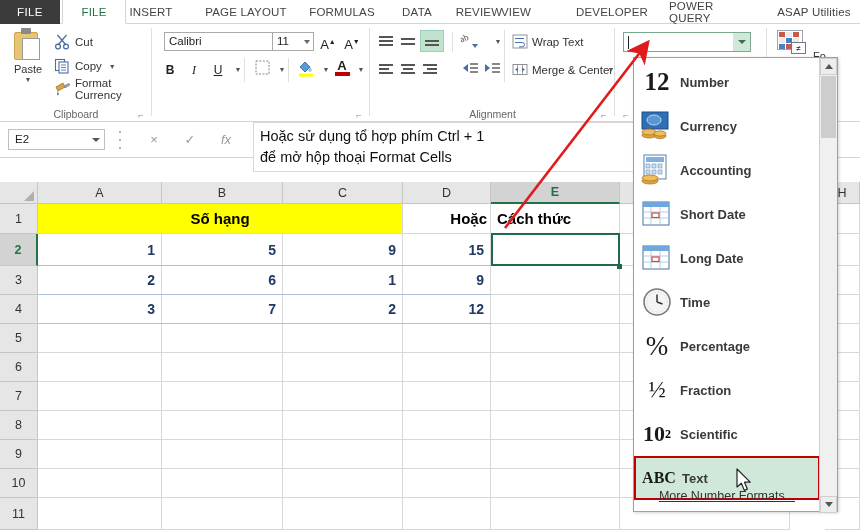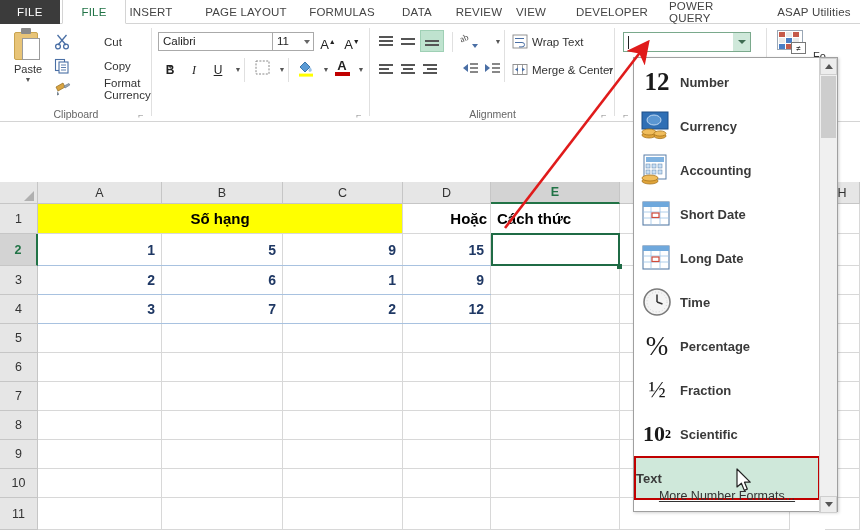--- a/index.html
+++ b/index.html
@@ -68,28 +68,28 @@
   }
   .clip-page {
     position: absolute; left: 9px; top: 10px; width: 18px; height: 22px;
     background: #ffffff; border: 1px solid #9b9b9b;
   }
   .paste-label { font-size: 11px; color: #333; margin-top: 1px; }
   .mini-caret { font-size: 7px; color: #555; margin-top: 1px; }
 
   .clip-item {
     position: absolute; left: 54px; height: 20px;
-    display: flex; align-items: center; font-size: 11.5px; color: #333; gap: 29px;
+    display: flex; align-items: center; font-size: 11.5px; color: #333;
   }
   .ci-ico { width: 17px; height: 16px; margin-right: 4px; position: relative; }
   .caret-sm { font-size: 7px; color: #555; margin-left: 7px; }
 
   
   .fontname {
-    position: absolute; left: 6px; top: 8px; width: 132px; height: 19px;
+    position: absolute; left: 12px; top: 8px; width: 132px; height: 19px;
     border: 1px solid #aaa; background: #fff; font-size: 11.5px; color: #222;
     padding: 0 14px 0 4px; line-height: 17px;
   }
   .fontsize {
     position: absolute; left: 120px; top: 8px; width: 42px; height: 19px;
     border: 1px solid #aaa; background: #fff; font-size: 11.5px; color: #222;
     padding: 0 12px 0 4px; line-height: 17px;
   }
   .ddcaret {
     position: absolute; right: 3px; top: 50%; transform: translateY(-50%);
@@ -286,21 +286,21 @@
 <div id="app">
 
   <div class="tabbar">
     <div class="tab-file">FILE</div>
     <div class="tab active" style="left:62px; width:64px;">FILE</div>
     <div class="tab" style="left:120px; width:62px;">INSERT</div>
     <div class="tab" style="left:196px; width:100px;">PAGE LAYOUT</div>
     <div class="tab" style="left:300px; width:84px;">FORMULAS</div>
     <div class="tab" style="left:390px; width:54px;">DATA</div>
     <div class="tab" style="left:448px; width:62px;">REVIEW</div>
-    <div class="tab" style="left:506px; width:50px;">VIEW</div>
+    <div class="tab" style="left:491px; width:50px;">VIEW</div>
     <div class="tab" style="left:568px; width:88px;">DEVELOPER</div>
     <div class="tab" style="left:660px; width:104px;">POWER QUERY</div>
     <div class="tab" style="left:768px; width:92px;">ASAP Utilities</div>
   </div>
 
   <div class="ribbon">
 
     <div class="grp" style="left:0; width:152px;">
       <div class="paste-btn">
         <div class="clip-ico">
@@ -514,20 +514,40 @@
           <div class="cf-cell" style="left:15px; top:13px; background:#eaeaea;"></div>
         </div>
         <div class="cf-badge">≠</div>
       </div>
       <div class="styles-txt" style="left:46px; top:26px;">Fo</div>
       <div class="styles-txt" style="left:56px; top:44px;">T</div>
       <div class="styles-txt" style="left:46px; top:62px;">Sty</div>
     </div>
   </div>
 
+  <div class="fbar">
+    <div class="namebox">
+      <span>E2</span>
+      <i class="nb-caret"></i>
+    </div>
+    <div class="vdots">
+      <span></span>
+        <span></span>
+        <span></span>
+    </div>
+    <div class="fbtns">
+      <div>×</div>
+      <div>✓</div>
+      <div class="fx">fx</div>
+    </div>
+    <div class="annot-box">
+      <div>Hoặc sử dụng tổ hợp phím Ctrl + 1</div>
+      <div>để mở hộp thoại Format Cells</div>
+    </div>
+  </div>
 
   <div class="sheet">
     <div class="corner">
         <i></i>
       </div>
 
     <div class="colhdr" style="left:38px;  width:124px;">A</div>
     <div class="colhdr" style="left:162px; width:121px;">B</div>
     <div class="colhdr" style="left:283px; width:120px;">C</div>
     <div class="colhdr" style="left:403px; width:88px;">D</div>
@@ -740,20 +760,23 @@
 
     <div class="dd-item" style="top:354px;">
       <span class="dd-ico">
         <span class="ico-sci">10</span>
           <sup style="font-family:'Liberation Serif',serif; font-size:12px; font-weight:bold;">2</sup>
       </span>
       <span class="dd-label">Scientific</span>
     </div>
 
     <div class="dd-item sel" style="top:398px; height:44px;">
+      <span class="dd-ico">
+        <span class="ico-abc">ABC</span>
+      </span>
       <span class="dd-label">Text</span>
     </div>
 
     <div class="dd-more">
       <u>More Number Formats...</u>
     </div>
 
     <div class="dd-scroll">
       <div class="sc-btn sc-up" style="top:0;">
           <i></i>

